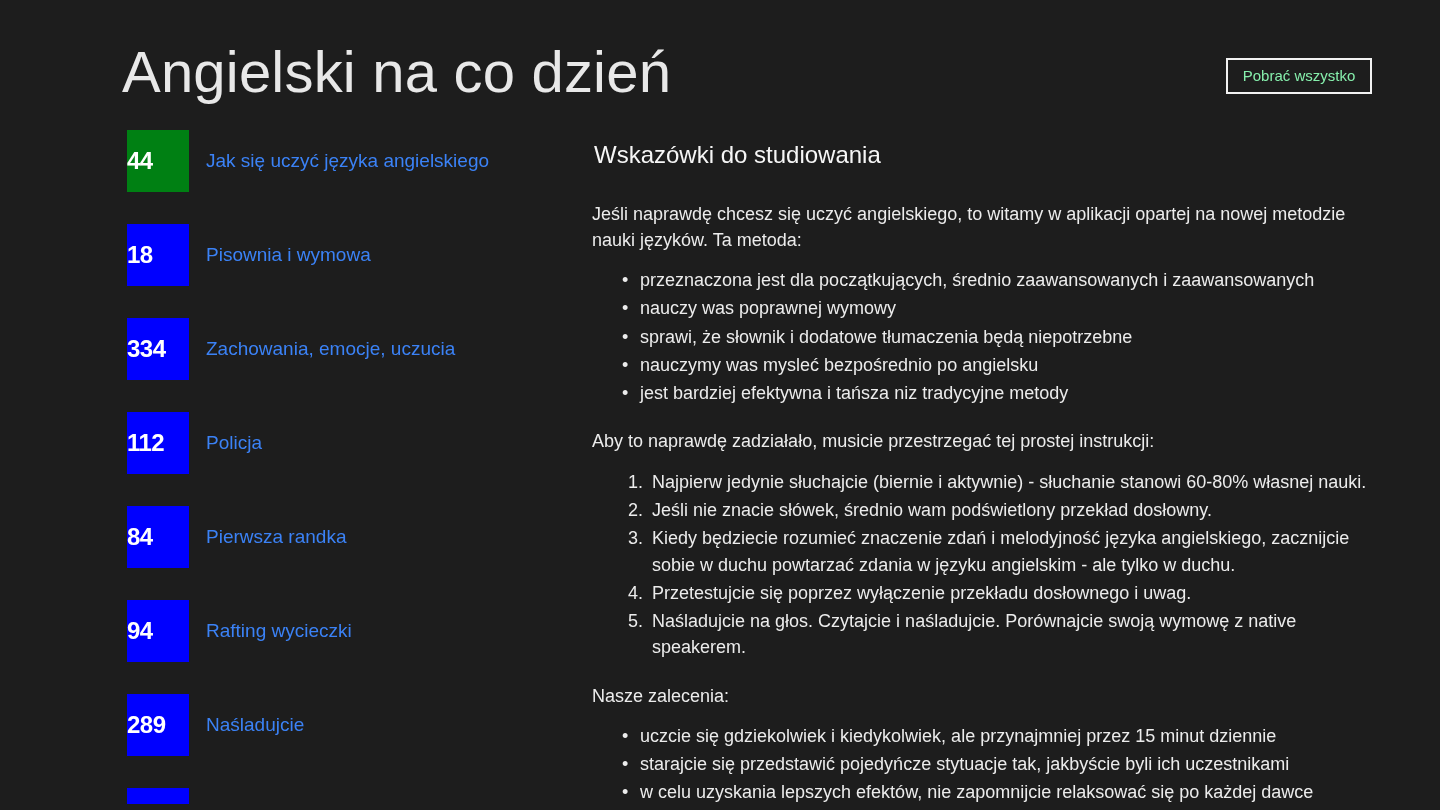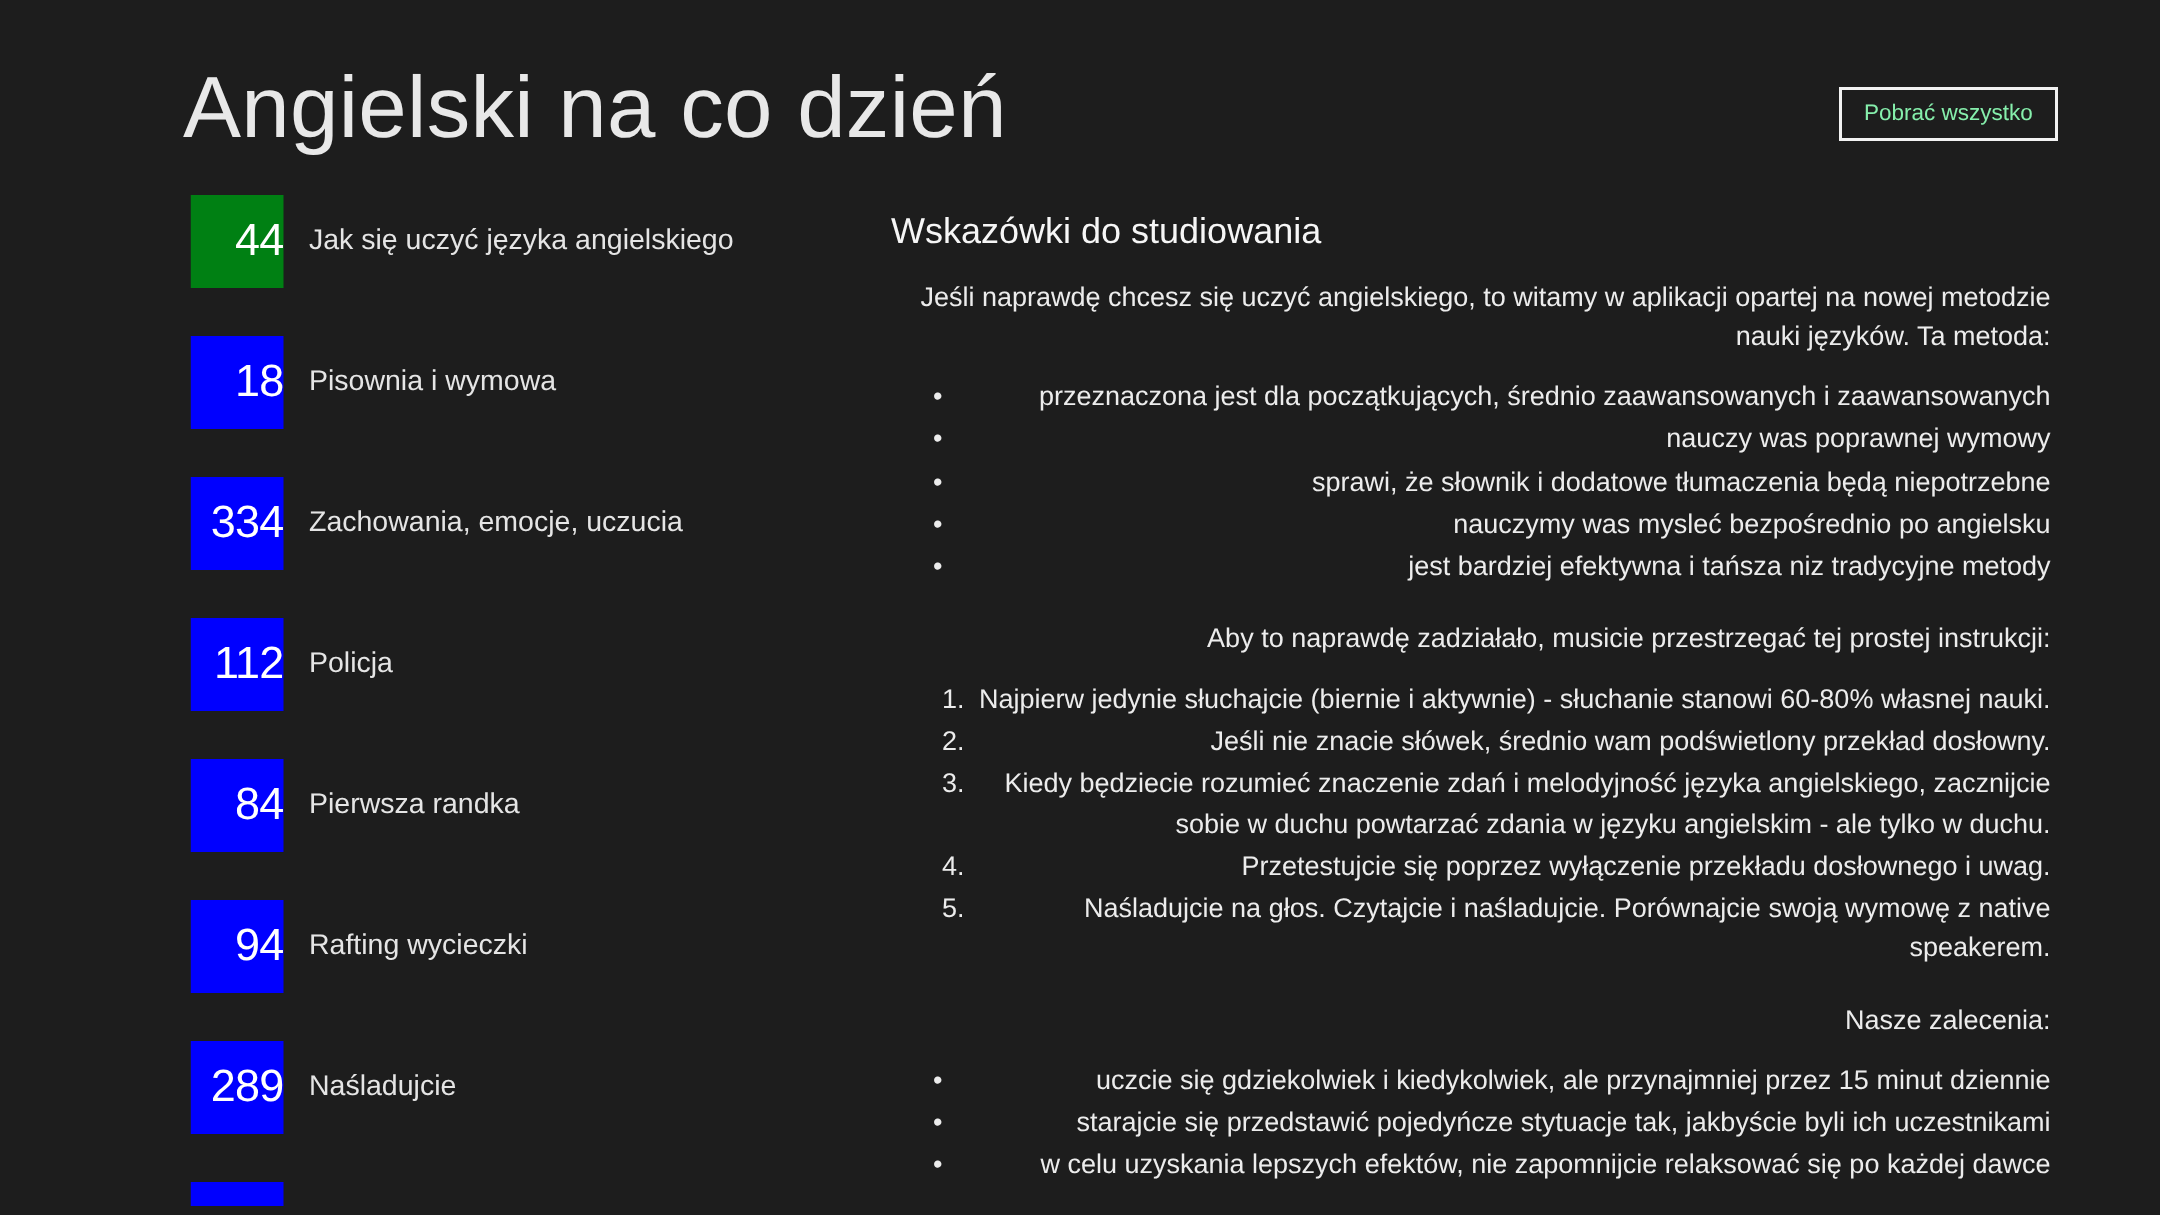--- a/index.html
+++ b/index.html
@@ -90,34 +90,34 @@
     margin-bottom: 32px;
     cursor: pointer;
   }
 
   .lesson-count {
     flex: 0 0 auto;
     width: 62px;
     height: 62px;
     background: #0000ff;
     color: #ffffff;
-    font-size: 30px;
-    font-weight: 400;
+    font-size: 24px;
+    font-weight: 700;
     line-height: 62px;
-    text-align: right;
+    text-align: left;
     letter-spacing: -0.5px;
   }
 
   .lesson-label {
     margin-left: 17px;
     max-width: 300px;
     font-size: 19px;
     font-weight: 400;
     line-height: 1.22;
-    color: #e5e5e5;
+    color: #3b82f6;
   }
 
   
   .tips-pane {
     position: absolute;
     left: 592px;
     top: 0;
     width: 800px;
     height: 680px;
     overflow: hidden;
@@ -125,26 +125,25 @@
 
   .tips-heading {
     font-size: 24px;
     font-weight: 300;
     line-height: 1.15;
     color: #f6f6f6;
     margin: 11px 0 0 2px;
   }
 
   .tips-body {
-    margin-top: 16px;
+    margin-top: 32px;
     font-size: 18px;
     line-height: 1.46;
     color: #ececec;
     width: 775px;
-    text-align: right;
   }
 
   .tips-body p { margin: 0 0 6px 0; }
   .tips-body p.spaced { margin-top: 22px; }
 
   .tips-body ul,
   .tips-body ol {
     margin: 14px 0 0 0;
     padding-left: 48px;
   }

